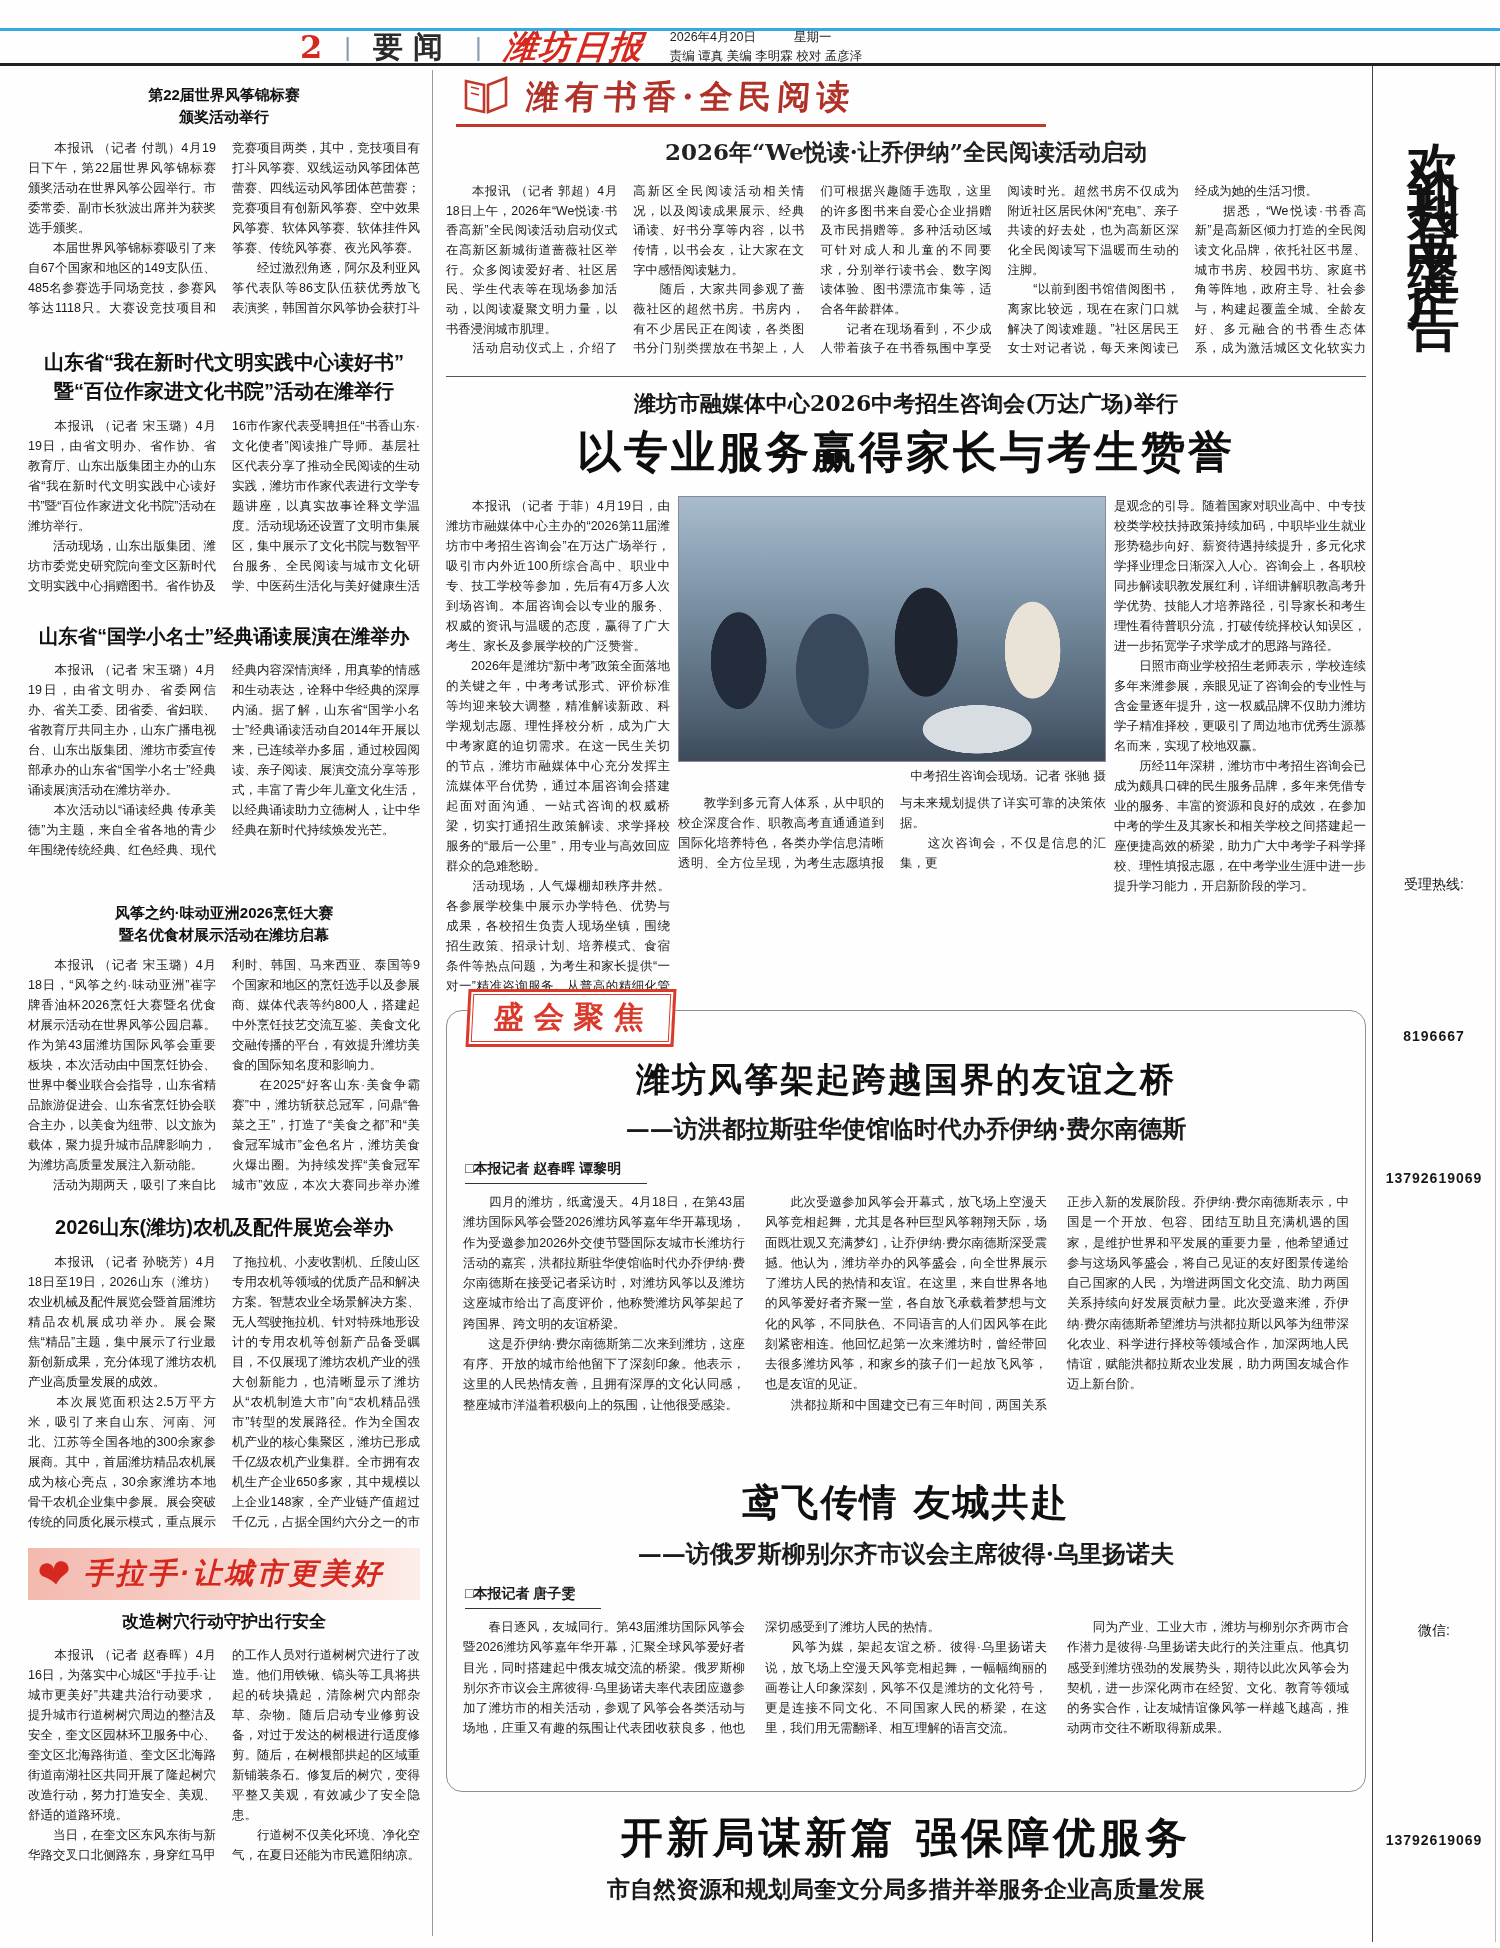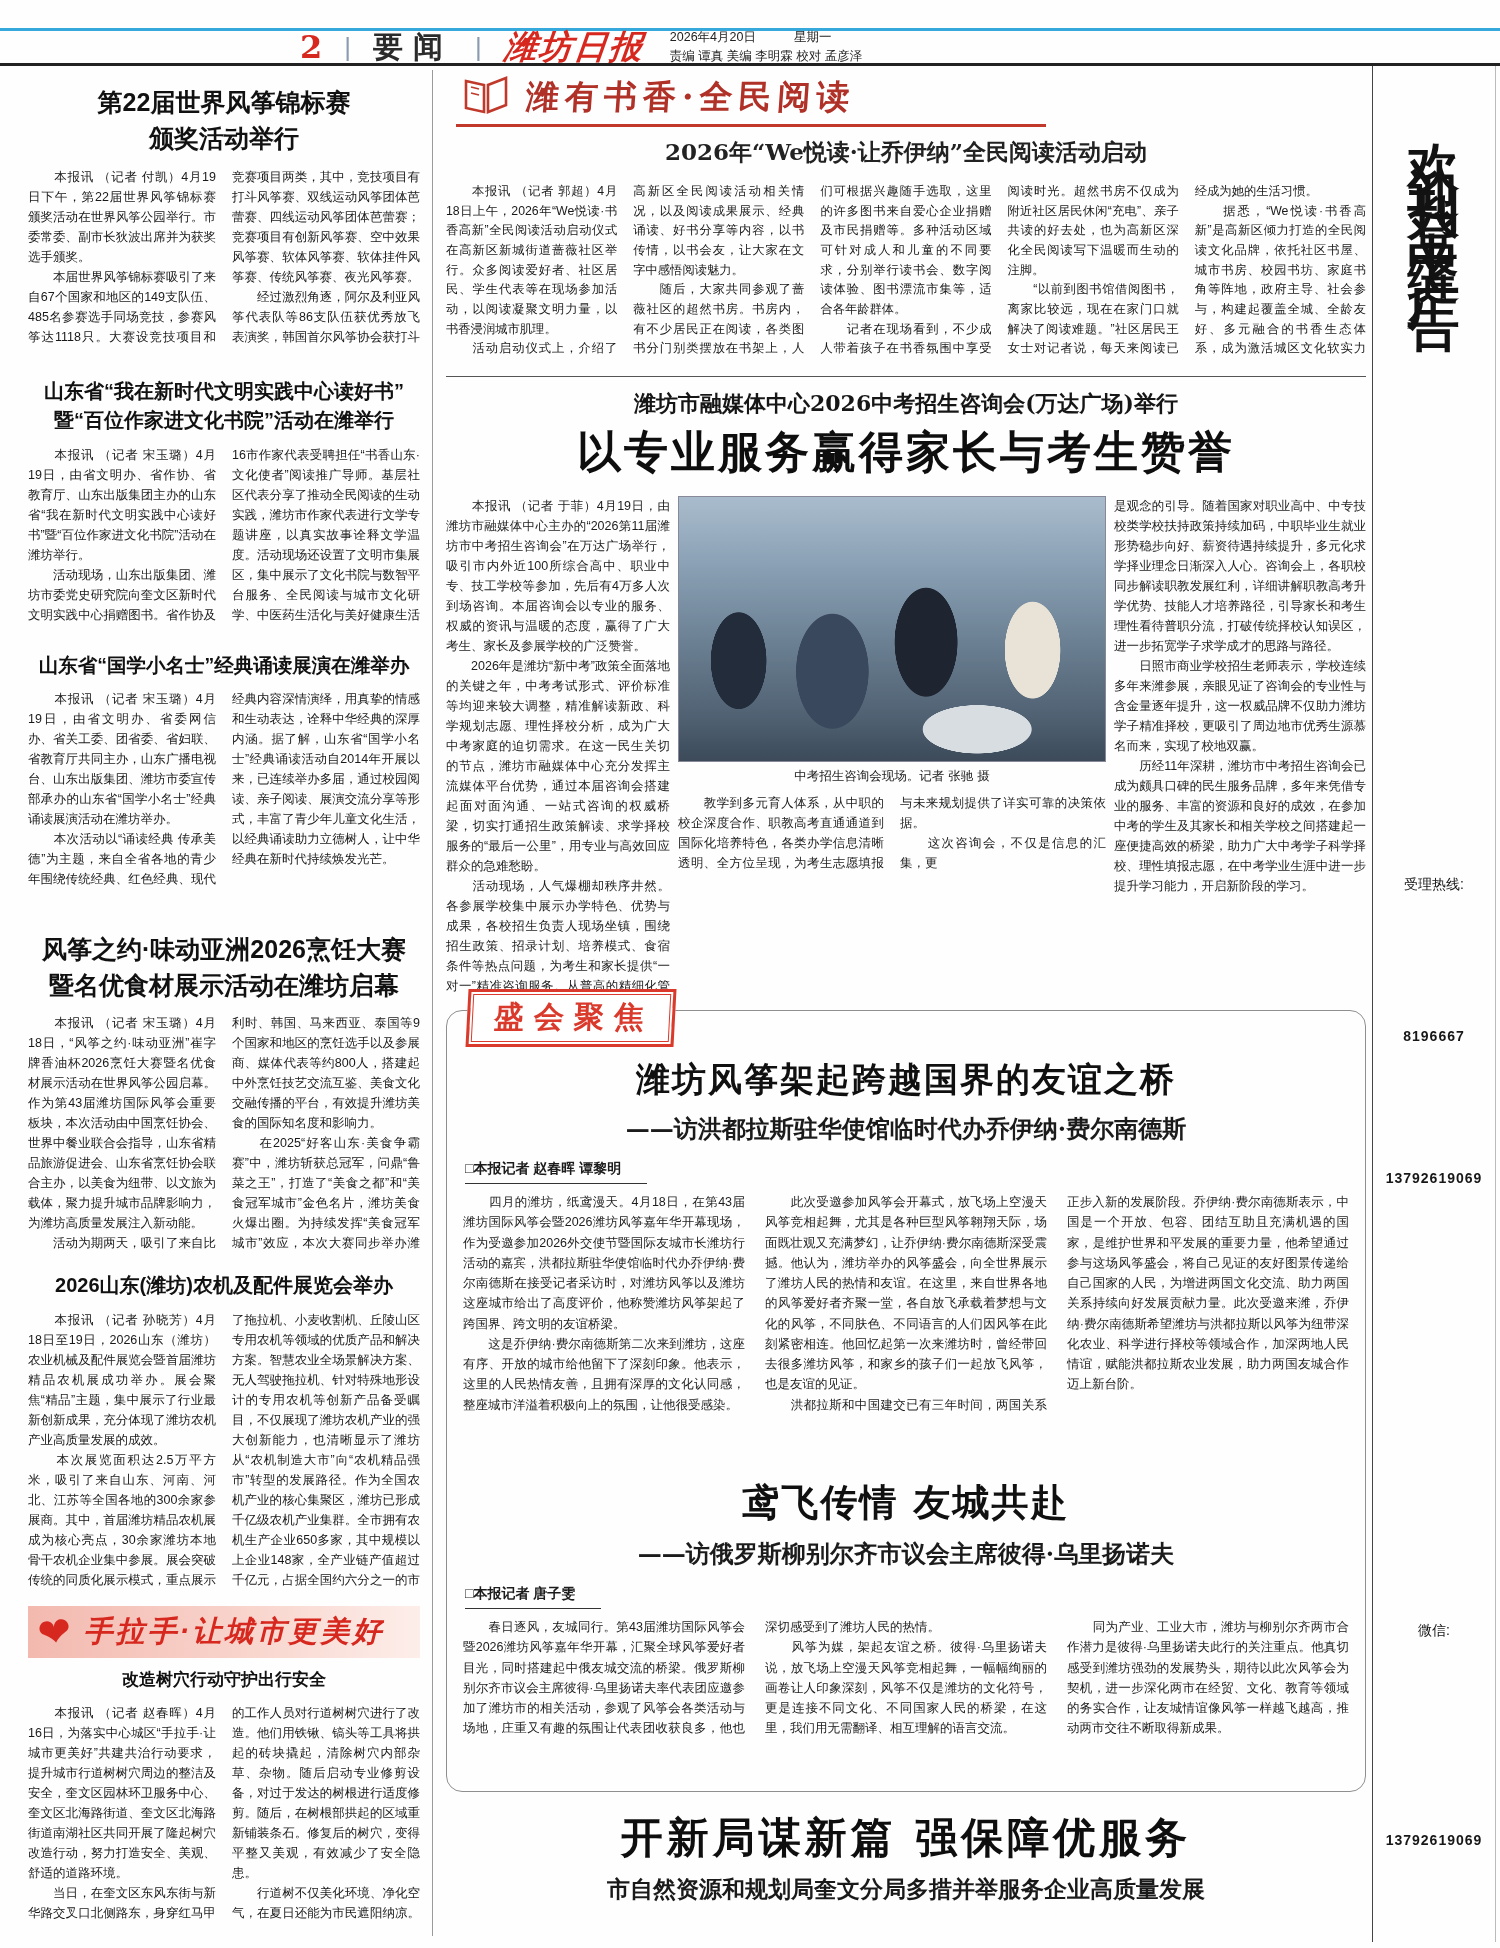--- a/index.html
+++ b/index.html
@@ -15,21 +15,21 @@
   .masthead{color:#d6281e;font-size:33px;font-weight:bold;font-style:italic;letter-spacing:2px;font-family:"DejaVu Serif",serif;transform:skewX(-6deg);}
   .datebox{margin-left:26px;font-size:12.5px;line-height:1.5;color:#222;}
   .datebox .d1 span{margin-right:38px;}
   .headrule{position:absolute;top:63px;left:0;width:100%;height:3px;border-top:2px solid #222;border-bottom:1px solid #222;}
   
   .leftcol{position:absolute;top:78px;left:28px;width:392px;}
   .vdiv{position:absolute;top:70px;left:432px;width:1px;height:1866px;background:#9a9a9a;}
   .middle{position:absolute;top:74px;left:446px;width:920px;}
   .sidebar{position:absolute;top:66px;left:1372px;width:124px;height:1876px;border-left:1px solid #444;border-right:1px solid #bbb;}
   
-  .ltitle{font-weight:bold;color:#111;text-align:center;font-size:25px;line-height:1.45;white-space:pre-line;margin:6px 0 10px;}
+  .ltitle{font-weight:bold;color:#111;text-align:center;font-size:15px;line-height:1.45;white-space:pre-line;margin:6px 0 10px;}
   .lbody{font-size:12.5px;line-height:1.6;text-align:justify;white-space:pre-line;column-gap:16px;overflow:hidden;color:#191919;}
   .c2{column-count:2;}
   .c3{column-count:3;}
   .c5{column-count:5;}
   
   .badge-row{display:flex;align-items:flex-end;gap:14px;padding-left:14px;margin-bottom:4px;}
   .badge-cal{color:#b03127;font-size:33px;font-weight:bold;letter-spacing:6px;font-family:"DejaVu Serif",serif;transform:skewX(-4deg);}
   .badge-underline{height:3px;background:#c0392b;width:590px;margin:2px 0 10px 10px;}
   .h1-read{font-size:46px;font-weight:bold;text-align:center;letter-spacing:2px;color:#0f0f0f;margin:6px 0 6px;font-family:"Liberation Sans",sans-serif;}
   .h2-read{font-size:23px;text-align:center;color:#222;margin:2px 0 14px;font-family:"DejaVu Serif",serif;font-weight:bold;}
@@ -42,21 +42,21 @@
   .zk-center{width:428px;flex:none;display:flex;flex-direction:column;}
   .zk-right{width:252px;flex:none;}
   .zk-col{font-size:12.5px;line-height:1.6;text-align:justify;white-space:pre-line;overflow:hidden;height:100%;}
   .photo{height:266px;border:1px solid #889;background:
      radial-gradient(ellipse 46px 80px at 14% 62%, #222c3a 0 60%, transparent 61%),
      radial-gradient(ellipse 60px 95px at 36% 66%, #39485c 0 60%, transparent 61%),
      radial-gradient(ellipse 52px 90px at 58% 55%, #1e2531 0 60%, transparent 61%),
      radial-gradient(ellipse 46px 80px at 83% 58%, #e9e2d6 0 60%, transparent 61%),
      radial-gradient(ellipse 90px 40px at 70% 88%, #d8dde2 0 60%, transparent 61%),
      linear-gradient(180deg,#a9bccd 0%,#8ba1b5 25%,#6b8093 55%,#4e5f70 85%,#3c4a59 100%);}
-  .caption{font-size:12.5px;text-align:center;color:#222;padding:6px 0 8px;font-family:"DejaVu Serif",serif;}
+  .caption{font-size:12.5px;text-align:right;color:#222;padding:6px 0 8px;font-family:"DejaVu Serif",serif;}
   .below-photo{font-size:12.5px;line-height:1.6;text-align:justify;white-space:pre-line;column-count:2;column-gap:16px;overflow:hidden;flex:1;}
   
   .focus-box{border:1px solid #8f8f8f;border-radius:16px;margin-top:14px;padding:10px 16px 16px;position:relative;}
   .focus-badge{position:relative;top:-32px;left:4px;display:inline-block;background:#fff;border:3px solid #d93a2b;
      box-shadow:inset 0 0 0 2px #fff,inset 0 0 0 3px #d93a2b;color:#d93a2b;font-weight:bold;font-size:30px;
      letter-spacing:10px;padding:5px 18px 6px 24px;transform:skewX(-3deg);}
   .focus-art{margin-top:-22px;}
   .h1-focus{font-size:34px;font-weight:bold;text-align:center;letter-spacing:2px;color:#101010;margin:0 0 10px;}
   .h1-focus2{font-size:37px;font-family:"DejaVu Serif",serif;}
   .sub-focus{font-size:24px;text-align:center;color:#1b1b1b;margin:0 0 14px;font-family:"DejaVu Serif",serif;font-weight:bold;}

